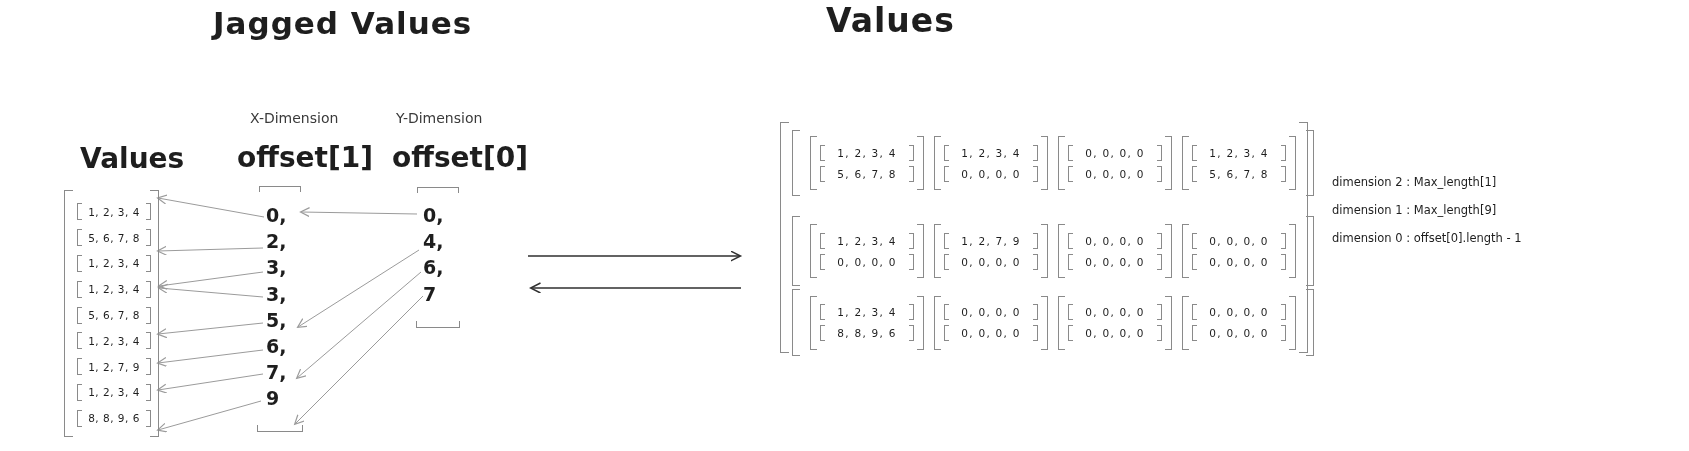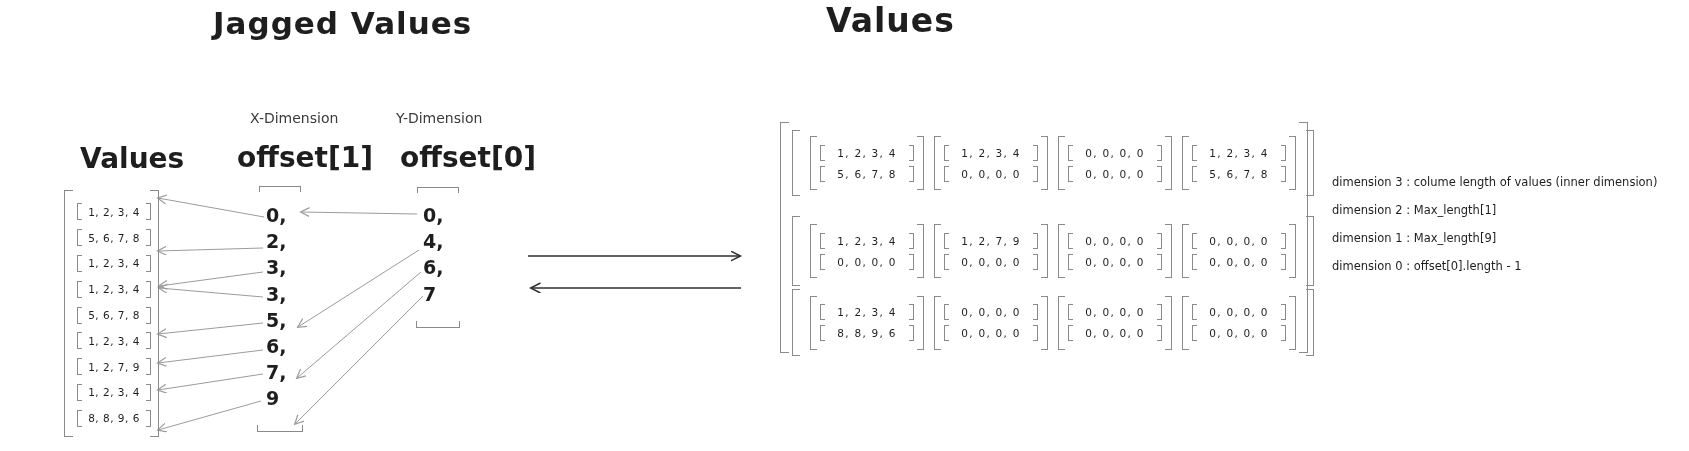--- a/index.html
+++ b/index.html
@@ -92,21 +92,21 @@
   </svg>
 
   <div class="abs big-title" style="left:213px;top:5px;">Jagged Values</div>
   <div class="abs big-title" style="left:826px;top:1px;font-size:33px;">Values</div>
 
   <div class="abs dim-label" style="left:250px;top:110px;">X-Dimension</div>
   <div class="abs dim-label" style="left:396px;top:110px;">Y-Dimension</div>
 
   <div class="abs col-label" style="left:80px;top:142px;">Values</div>
   <div class="abs col-label" style="left:237px;top:141px;">offset[1]</div>
-  <div class="abs col-label" style="left:400px;top:141px;">offset[0]</div>
+  <div class="abs col-label" style="left:392px;top:141px;">offset[0]</div>
 
   <div class="abs bl ob" style="left:64px;top:190px;height:247px;"></div>
   <div class="abs br ob" style="left:150px;top:190px;height:247px;"></div>
   <div class="abs values-col" style="left:77px;top:199px;">
     <div class="vrow">
         <span class="sb bl"></span>
         <span class="vtext">1, 2, 3, 4</span>
         <span class="sb br"></span>
       </div>
     <div class="vrow">
@@ -377,19 +377,18 @@
             <span class="mtext">0, 0, 0, 0</span>
             <span class="sb br"></span>
           </div>
       </div>
       <span class="mb br"></span>
     </div>
     <span class="rb br"></span>
   </div>
 
   <div class="abs notes" style="left:1332px;top:168px;">
-    <div class="note-line">dimension 3 : colume length of values (inner dimension)</div>
     <div class="note-line">dimension 2 : Max_length[1]</div>
     <div class="note-line">dimension 1 : Max_length[9]</div>
     <div class="note-line">dimension 0 : offset[0].length - 1</div>
   </div>
 
 </div>
 
 </body></html>

